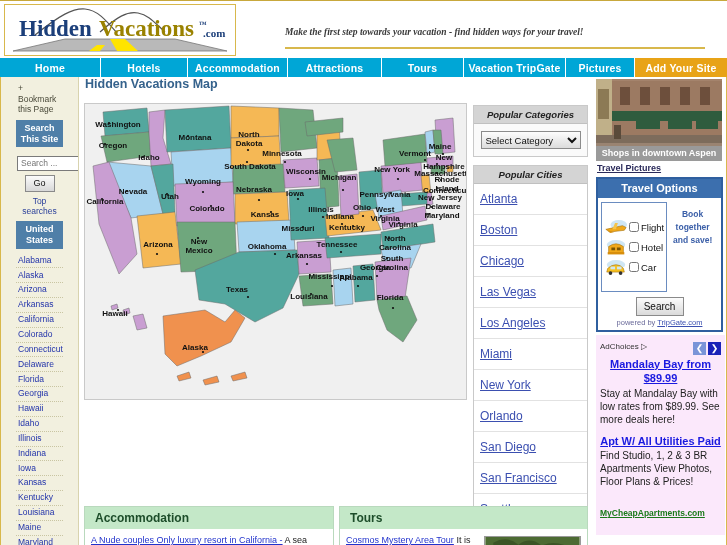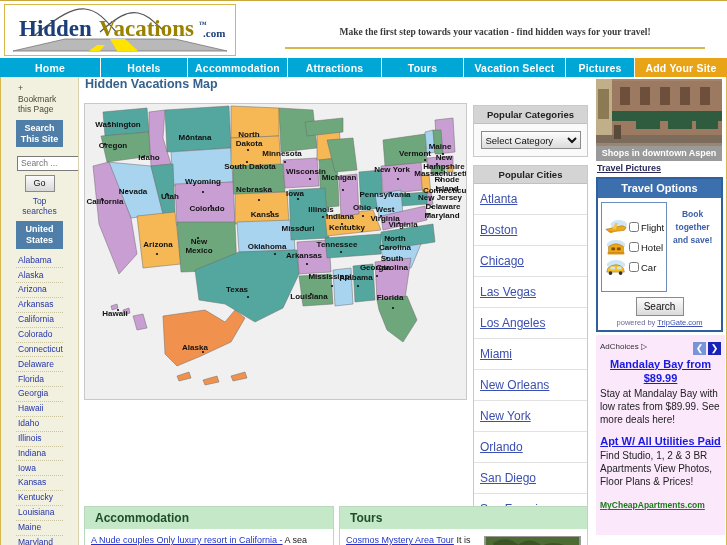--- a/index.html
+++ b/index.html
@@ -32,24 +32,25 @@
     background: #fff;
     overflow: hidden;
   }
   #logo-svg { position:absolute; left:0; top:0; }
   #tagline-wrap {
     position: absolute; left: 285px; top: 26px;
     width: 420px; height: 24px;
   }
   #tagline {
     font-family: "Liberation Serif", serif;
+    font-style: italic;
     font-weight: bold;
     font-size: 9.5px;
     color: #3a3a3a;
-    text-align: center;
+    text-align: left;
     width: 420px;
     white-space: nowrap;
   }
   #tagline-rule {
     position: absolute; left: 285px; top: 46px;
     width: 420px; height: 2px;
     background: #d8b84c;
   }
 
   
@@ -186,20 +187,21 @@
     padding: 0 0 7px 0;
   }
   .gray-head {
     background: #d4d4d4;
     color: #222;
     font-size: 9.5px;
     font-weight: bold;
     text-align: center;
     padding: 3px 0;
     border-bottom: 1px solid #c0c0c0;
+    font-style: italic;
   }
   #cat-select {
     display: block;
     margin: 7px auto 0 auto;
     width: 100px; height: 18px;
     font-size: 9.5px;
     font-family: "Liberation Sans", sans-serif;
     border: 1px solid #8b8b8b;
     background: linear-gradient(#fdfdfd,#dcdcdc);
     color: #111;
@@ -373,21 +375,21 @@
     margin: 3px 0 1px 0;
     cursor: pointer;
     text-align: center;
   }
   .ad-desc { font-size: 10px; color: #222; line-height: 1.3; }
   .ad-url {
     display: block;
     font-size: 8.5px; font-weight: bold;
     color: #1a7a1a;
     text-decoration: underline;
-    margin-top: 12px;
+    margin-top: 20px;
     cursor: pointer;
   }
   .ad-sep { height: 6px; }
 </style>
 </head>
 <body>
 
 <div id="page">
 
   <div id="header">
@@ -409,21 +411,21 @@
     </div>
     <div id="tagline-rule"></div>
   </div>
 
   <div id="nav">
     <div class="nav-item n-home">Home</div>
     <div class="nav-item n-hotels">Hotels</div>
     <div class="nav-item n-accom">Accommodation</div>
     <div class="nav-item n-attr">Attractions</div>
     <div class="nav-item n-tours">Tours</div>
-    <div class="nav-item n-vr">Vacation Select</div>
+    <div class="nav-item n-vr">Vacation TripGate</div>
     <div class="nav-item n-pics">Pictures</div>
     <div class="nav-item highlight">Add Your Site</div>
   </div>
 
   <div id="left-col">
     <span class="bookmark-link">+ Bookmark this Page</span>
     <div class="side-head">Search This Site</div>
     <input id="search-input" type="text" placeholder="Search ..." style="">
     <button id="go-btn">Go</button>
     <span id="top-searches">Top searches</span>
@@ -630,21 +632,20 @@
 
     <div id="cities-box">
       <div class="gray-head">Popular Cities</div>
       <div id="city-list">
           <span class="city-link">Atlanta</span>
           <span class="city-link">Boston</span>
           <span class="city-link">Chicago</span>
           <span class="city-link">Las Vegas</span>
           <span class="city-link">Los Angeles</span>
           <span class="city-link">Miami</span>
-          <span class="city-link">New Orleans</span>
           <span class="city-link">New York</span>
           <span class="city-link">Orlando</span>
           <span class="city-link">San Diego</span>
           <span class="city-link">San Francisco</span>
           <span class="city-link">Seattle</span>
           <span class="city-link">Honolulu</span>
         </div>
     </div>
 
     <div id="accom-panel">

